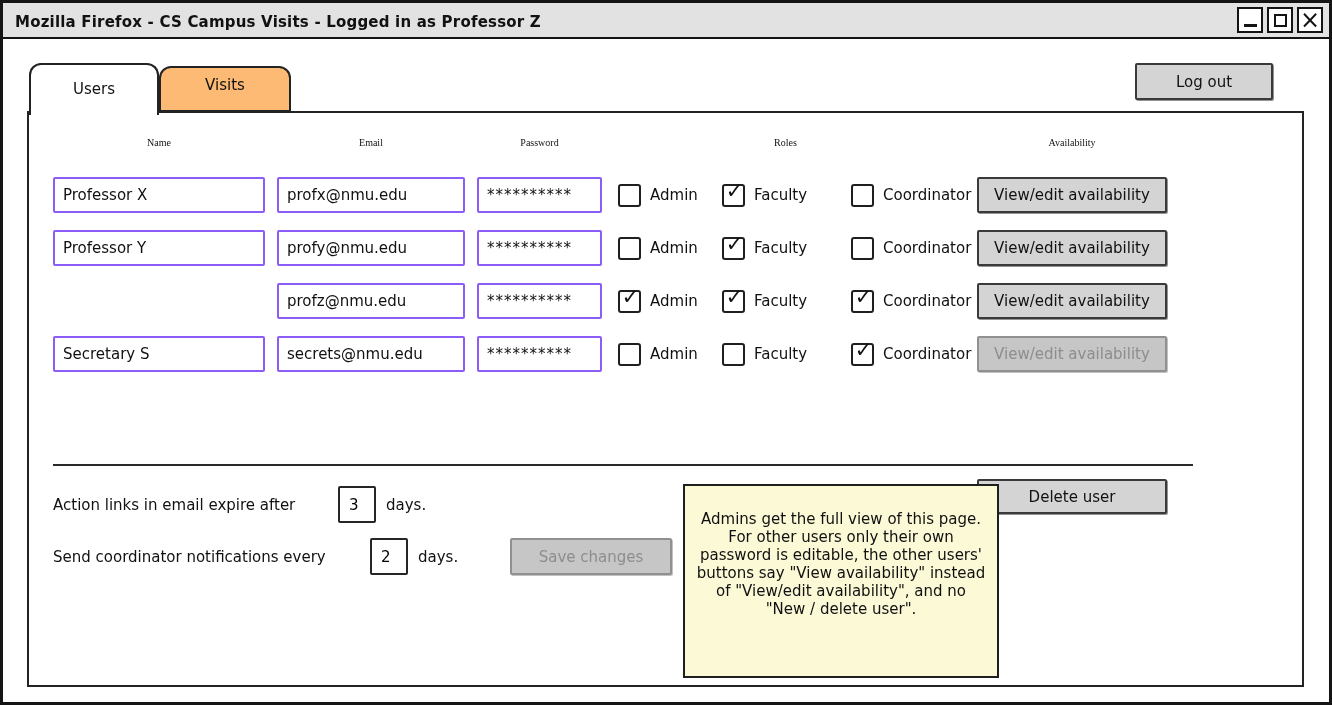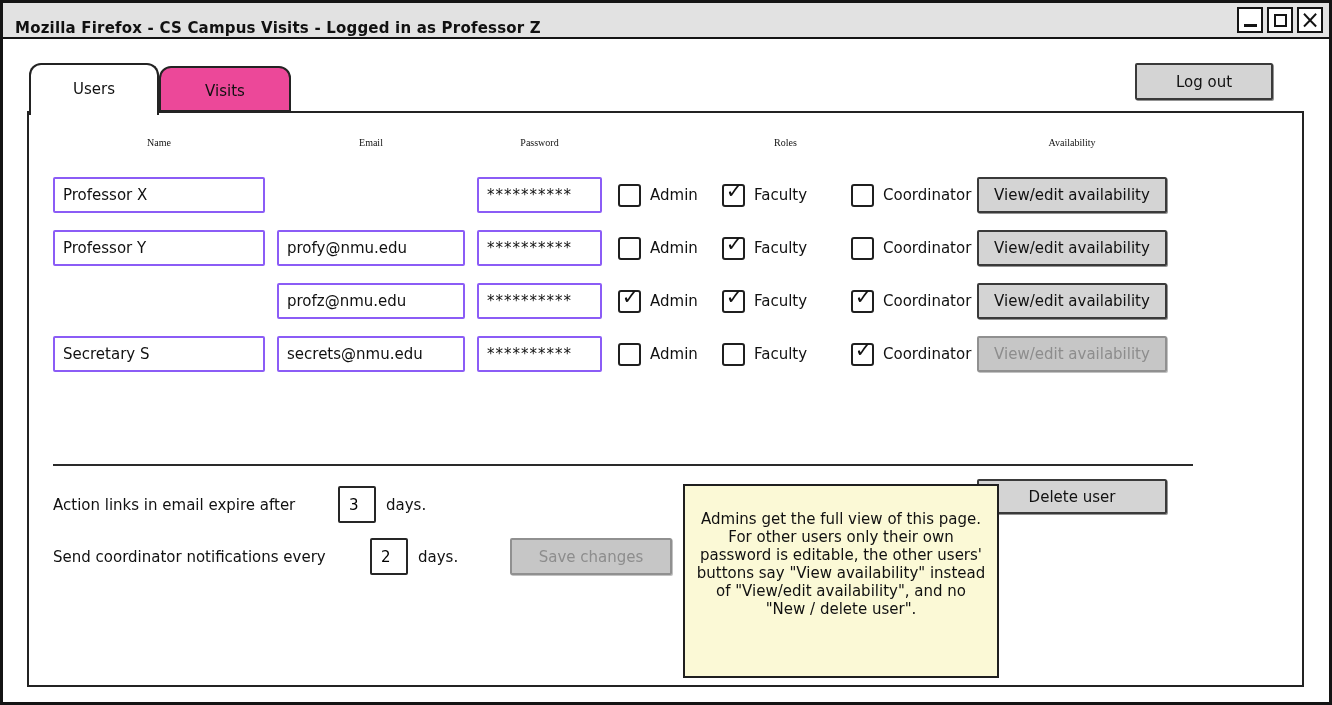--- a/index.html
+++ b/index.html
@@ -10,21 +10,21 @@
     position: relative; width: 1332px; height: 705px;
     border: 3px solid #141414; background: #fff; overflow: hidden;
   }
 
   
   .titlebar {
     position: absolute; left:0; top:0; width:100%; height:36px;
     background:#e2e2e2; border-bottom:2px solid #141414;
   }
   .title-text {
-    position:absolute; left:12px; top:8px; line-height:34px;
+    position:absolute; left:12px; top:2px; line-height:34px;
     font-size:15px; font-weight:700; letter-spacing:.2px;
   }
   .win-controls { position:absolute; right:6px; top:4px; display:flex; gap:4px; }
   .win-btn {
     width:26px; height:26px; background:#fff; border:2px solid #141414;
     display:flex; align-items:center; justify-content:center; cursor:pointer;
   }
   .icon-min { width:13px; height:14px; border-bottom:3px solid #141414; }
   .icon-max { width:13px; height:13px; border:2.5px solid #141414; }
   .icon-close { font-size:24px; line-height:20px; font-weight:400; }
@@ -46,22 +46,22 @@
   
   .tab {
     position:absolute; border:2px solid #232323;
     border-radius:12px 12px 0 0; text-align:center; font-size:15px; cursor:pointer;
   }
   .tab-users {
     left:26px; top:60px; width:130px; height:52px; background:#fff;
     border-bottom:none; z-index:3; padding-top:15px;
   }
   .tab-visits {
-    left:156px; top:63px; width:132px; height:46px; background:#ec4899;
-    z-index:1; padding-top:14px;
+    left:156px; top:63px; width:132px; height:46px; background:#fdba74;
+    z-index:1; padding-top:8px;
   }
 
   
   .panel {
     position:absolute; left:24px; top:108px; width:1277px; height:576px;
     background:#fff; border:2px solid #232323; z-index:2;
   }
 
   .col-hdr { position:absolute; top:24px; text-align:center; font-size:10px;font-family:Liberation Serif, serif; }
   .hdr-name        { left:24px;  width:212px; }
@@ -153,20 +153,21 @@
   <div class="panel">
 
     <div class="col-hdr hdr-name">Name</div>
     <div class="col-hdr hdr-email">Email</div>
     <div class="col-hdr hdr-password">Password</div>
     <div class="col-hdr hdr-roles">Roles</div>
     <div class="col-hdr hdr-availability">Availability</div>
 
     <div class="row r0">
       <input class="tfield f-name" value="Professor X" style="">
+      <input class="tfield f-email" value="profx@nmu.edu" style="">
       <input class="tfield f-password" value="**********" style="">
       <div class="role-grp g-admin">
         <div class="checkbox">
             <span></span>
           </div>
         <span>Admin</span>
       </div>
       <div class="role-grp g-faculty">
         <div class="checkbox checked">
             <span>✓</span>

